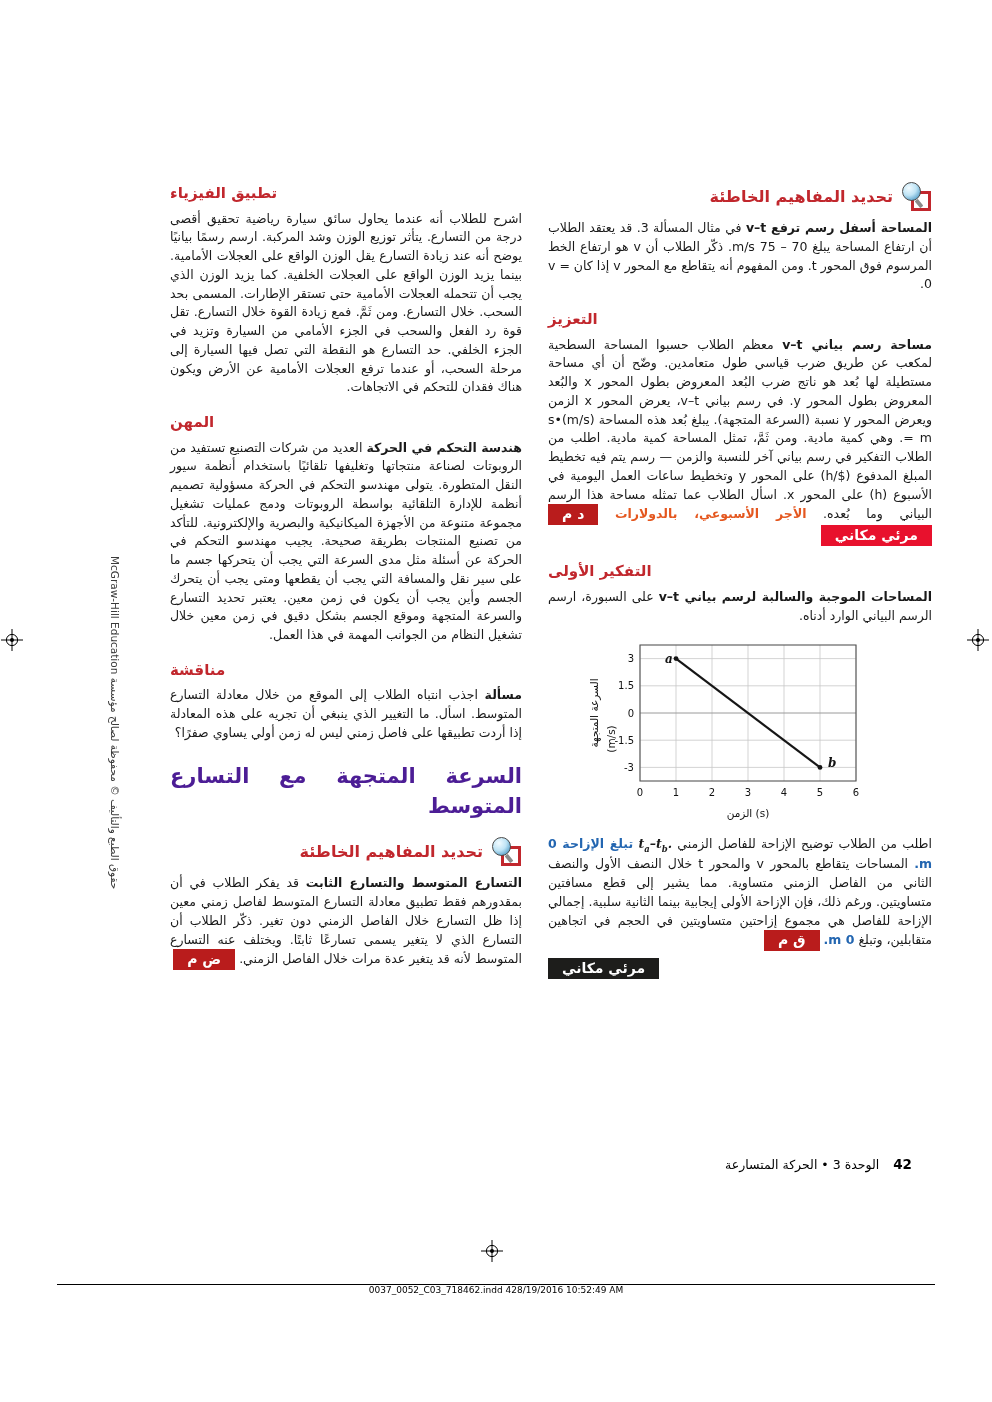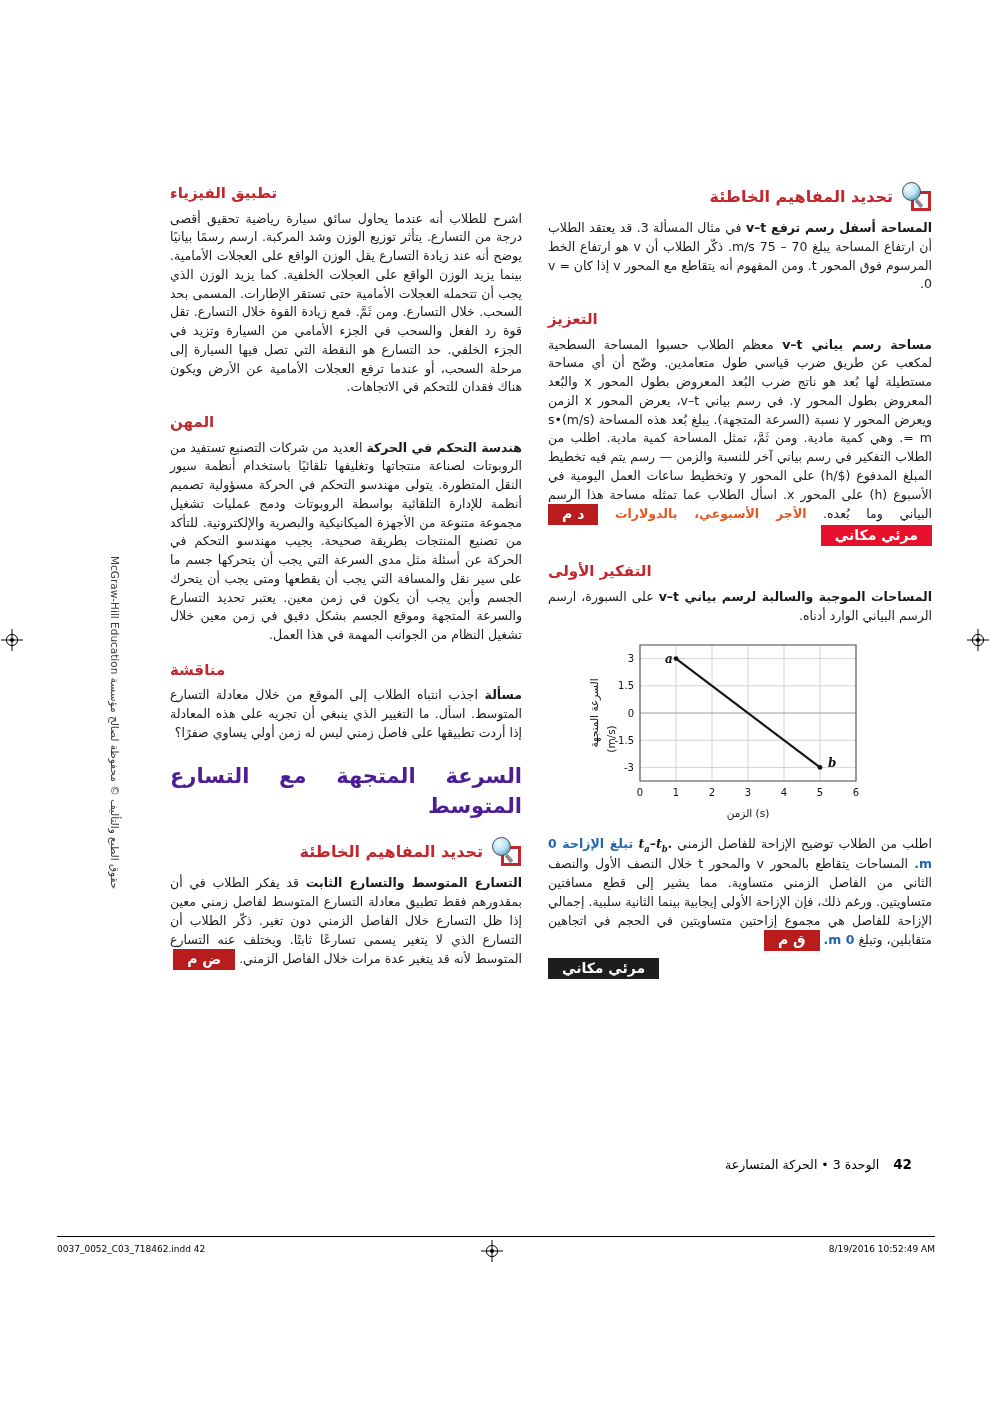--- a/index.html
+++ b/index.html
@@ -50,22 +50,22 @@
   #vt-chart .fr{fill:none;stroke:#555;stroke-width:1.1}
   #vt-chart .tk{font-family:"DejaVu Sans";font-size:10px;fill:#111}
   #vt-chart .ax{font-family:"DejaVu Sans";font-size:10.5px;fill:#111}
   #vt-chart .dl{fill:none;stroke:#161616;stroke-width:2.2}
   #vt-chart .dp{fill:#161616}
   #vt-chart .pl{font-family:"DejaVu Serif";font-style:italic;font-weight:bold;font-size:12px;fill:#111}
 
   
   .unit-footer{position:absolute;top:1156px;right:80px;direction:rtl;font-size:12.5px;color:#000000}
   .unit-footer .pgnum{font-weight:bold;font-size:13.5px;margin-left:10px}
-  .print-footer{position:absolute;left:57px;right:57px;top:1236px;border-top:1px solid #000;padding-top:7px;
-     display:flex;justify-content:space-between;font-size:9px;color:#000;direction:ltr;font-family:"DejaVu Sans",sans-serif}
+  .print-footer{position:absolute;left:57px;right:57px;top:1284px;border-top:1px solid #000;
+     display:flex;justify-content:center;font-size:9px;color:#000;direction:ltr;font-family:"DejaVu Sans",sans-serif}
   .copyright{position:absolute;left:121px;top:556px;transform:rotate(90deg);transform-origin:0 0;
      white-space:nowrap;font-size:10.5px;color:#3a3a3a;direction:rtl}
   .regmark{position:absolute}
   .rm-left{left:1px;top:629px}
   .rm-right{left:967px;top:629px}
   .rm-bottom{left:481px;top:1240px}
 </style>
 </head>
 <body>
 

